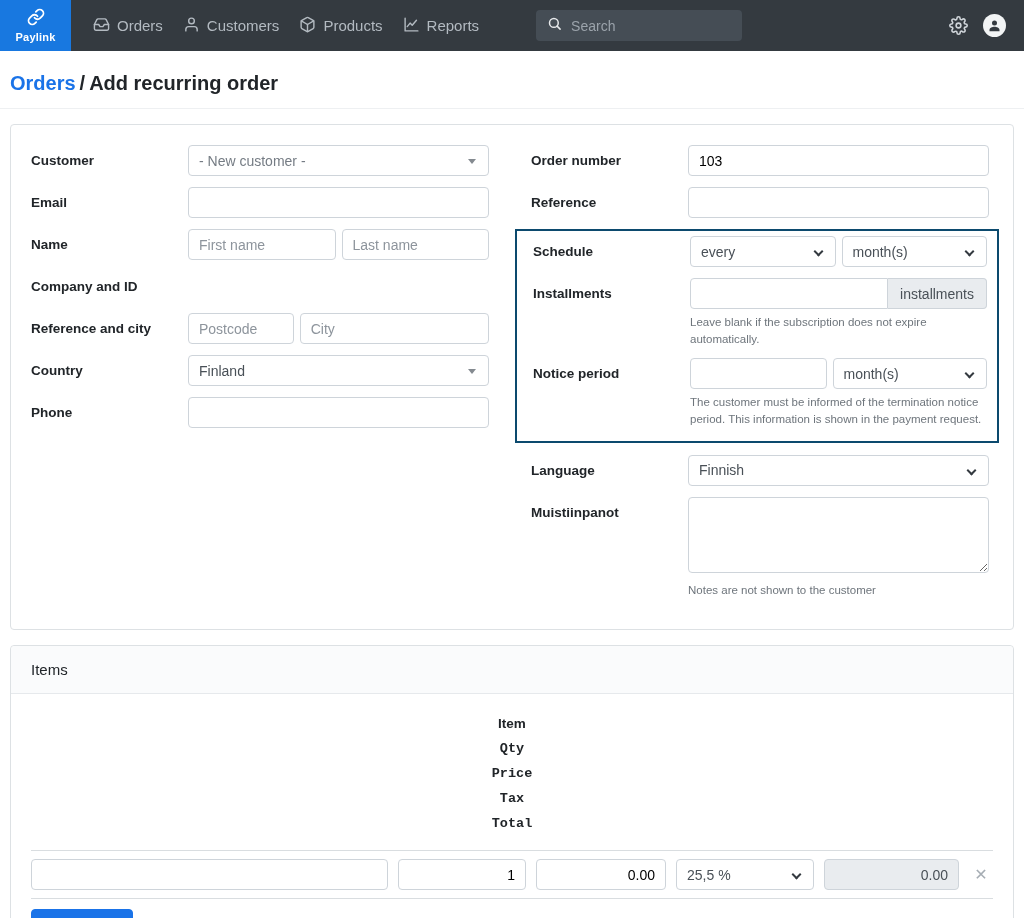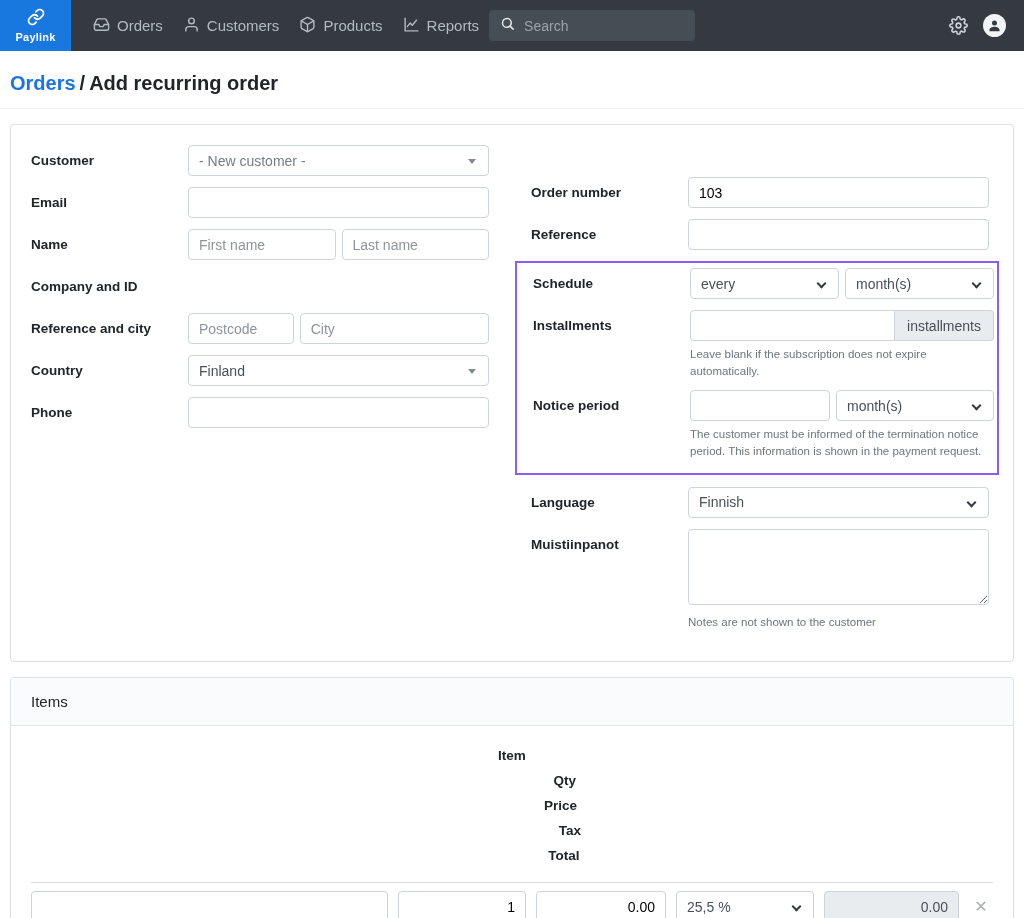--- a/index.html
+++ b/index.html
@@ -6,21 +6,21 @@
   html,body { width:1024px; background:#fff; font-family:"Liberation Sans", sans-serif; color:#212529; }
 
   
   .navbar { height:51px; background:#343a40; display:flex; align-items:center; }
   .brand { width:71px; height:51px; background:#1878e0; color:#fff; display:flex; flex-direction:column; align-items:center; justify-content:center; gap:1px; cursor:pointer; }
   .brand svg { width:18px; height:18px; transform:rotate(0deg); }
   .brand-label { font-size:11px; font-weight:700; letter-spacing:.2px; }
   .nav-items { display:flex; align-items:center; margin-left:12px; }
   .nav-item { display:flex; align-items:center; gap:7px; padding:0 10px; color:#b3bac1; font-size:15px; cursor:pointer; }
   .nav-item svg { width:17px; height:17px; }
-  .nav-search { width:206px; height:31px; background:#454d55; border-radius:4px; display:flex; align-items:center; padding:4px 11px; gap:9px; }
+  .nav-search { margin-left:47px; width:206px; height:31px; background:#454d55; border-radius:4px; display:flex; align-items:center; padding:4px 11px; gap:9px; }
   .nav-search svg { width:15px; height:15px; flex:none; }
   .nav-search input { background:transparent; border:none; outline:none; color:#cfd4d9; font-size:14px; width:100%; font-family:inherit; }
   .nav-search input::placeholder { color:#9ba3ab; }
   .nav-right { margin-left:auto; display:flex; align-items:center; gap:15px; padding-right:18px; }
   .gear-btn svg { width:19px; height:19px; display:block; cursor:pointer; }
   .avatar { width:23px; height:23px; border-radius:50%; background:#f2f4f5; display:flex; align-items:center; justify-content:center; cursor:pointer; }
   .avatar svg { width:15px; height:15px; }
 
   
   .breadcrumb { padding:21px 10px 13px 10px; font-size:20px; font-weight:700; border-bottom:1px solid #eef0f2; }
@@ -29,51 +29,51 @@
   .crumb-current { color:#212529; }
 
   
   .card { margin:15px 10px 0 10px; border:1px solid #dde1e4; border-radius:4px; background:#fff; }
   .card-header { background:#fafbfc; border-bottom:1px solid #e6e9ec; padding:15px 20px; font-size:15px; border-radius:4px 4px 0 0; }
   .card-body { padding:20px; }
 
   
   .order-cols { display:flex; align-items:flex-start; }
   .col-left { width:458px; flex:none; }
-  .col-right { width:458px; flex:none; margin-left:42px;margin-top:32px; }
+  .col-right { width:458px; flex:none; margin-left:42px; }
   .form-row { display:flex; align-items:flex-start; margin-bottom:11px; }
   .form-label { width:157px; flex:none; font-weight:700; font-size:13.5px; line-height:31px; color:#212529; }
   .form-ctrls { flex:1; min-width:0; }
   .ctrl-line { display:flex; gap:6px; }
   .fc { height:31px; width:100%; border:1px solid #ced4da; border-radius:4px; padding:0 10px; font-size:14px; color:#000000; font-family:inherit; outline:none; background:#fff; }
   .fc::placeholder { color:#8d949c; }
   .fc.right { text-align:right; }
   .flex1 { flex:1; min-width:0; } .flex2 { flex:2; min-width:0; }
   .sel { position:relative; height:31px; border:1px solid #ced4da; border-radius:4px; background:#fff; display:flex; align-items:center; padding:0 28px 0 10px; font-size:14px; color:#495057; cursor:pointer; }
   .sel-muted { color:#757c84; }
   .chev { position:absolute; right:13px; top:11px; width:7px; height:7px; border-right:2px solid #343a40; border-bottom:2px solid #343a40; transform:rotate(45deg); }
   .tri { position:absolute; right:12px; top:13px; width:0; height:0; border-left:4.5px solid transparent; border-right:4.5px solid transparent; border-top:5px solid #848a90; }
   .input-group { display:flex; width:100%; }
   .input-group .fc { border-radius:4px 0 0 4px; }
   .addon { flex:none; background:#e9ecef; border:1px solid #ced4da; border-left:none; border-radius:0 4px 4px 0; padding:0 12px; font-size:14px; color:#495057; display:flex; align-items:center; }
   .help { font-size:11.5px; color:#6e757c; margin-top:5px; line-height:1.45; }
   textarea.fc { height:76px; padding:6px 10px; resize:both; line-height:1.4; }
-  .highlight-box { border:2px solid #8b5cf6; margin:0 -10px 11px -16px; padding:5px 3px 2px 16px; }
+  .highlight-box { border:2px solid #0c4a6e; margin:0 -10px 11px -16px; padding:5px 10px 2px 16px; }
   .row-gap-top { margin-top:12px; }
 
   
   .items-grid { display:flex; gap:10px; align-items:center; }
   .ic-item { flex:1; min-width:0; }
   .ic-qty { width:128px; flex:none; }
   .ic-price { width:130px; flex:none; }
   .ic-tax { width:138px; flex:none; }
   .ic-total { width:135px; flex:none; }
   .ic-x { width:24px; flex:none; text-align:center; }
   .items-head { font-weight:700; font-size:13.5px; padding:2px 0 9px 0; border-bottom:1px solid #d9dde0;flex-direction:column; }
-  .items-head .num { text-align:right; }
+  .items-head .num { text-align:center;font-family:Liberation Mono, monospace; }
   .items-rowline { padding:8px 0; border-bottom:1px solid #d9dde0; }
   .fc.disabled { background:#e9ecef; color:#495057; }
   .remove-x { color:#a6adb4; font-size:16px; cursor:pointer; line-height:1; }
   .items-footer { padding-top:10px; align-items:flex-start; }
   .total-txt { text-align:right; font-size:14px; line-height:31px; }
   .btn-primary { display:inline-flex; align-items:center; gap:7px; background:#1a73e8; color:#fff; border:1px solid #1a73e8; border-radius:4px; padding:0 14px; height:32px; font-size:14px; font-family:inherit; cursor:pointer; }
   .btn-plus { font-size:17px; font-weight:400; line-height:1; }
 
   
   .collapse-bar { margin:15px 10px 20px 10px; background:#f4f5f6; border:1px solid #dfe3e6; border-radius:4px; padding:14px 20px; display:flex; align-items:center; justify-content:space-between; cursor:pointer; }

